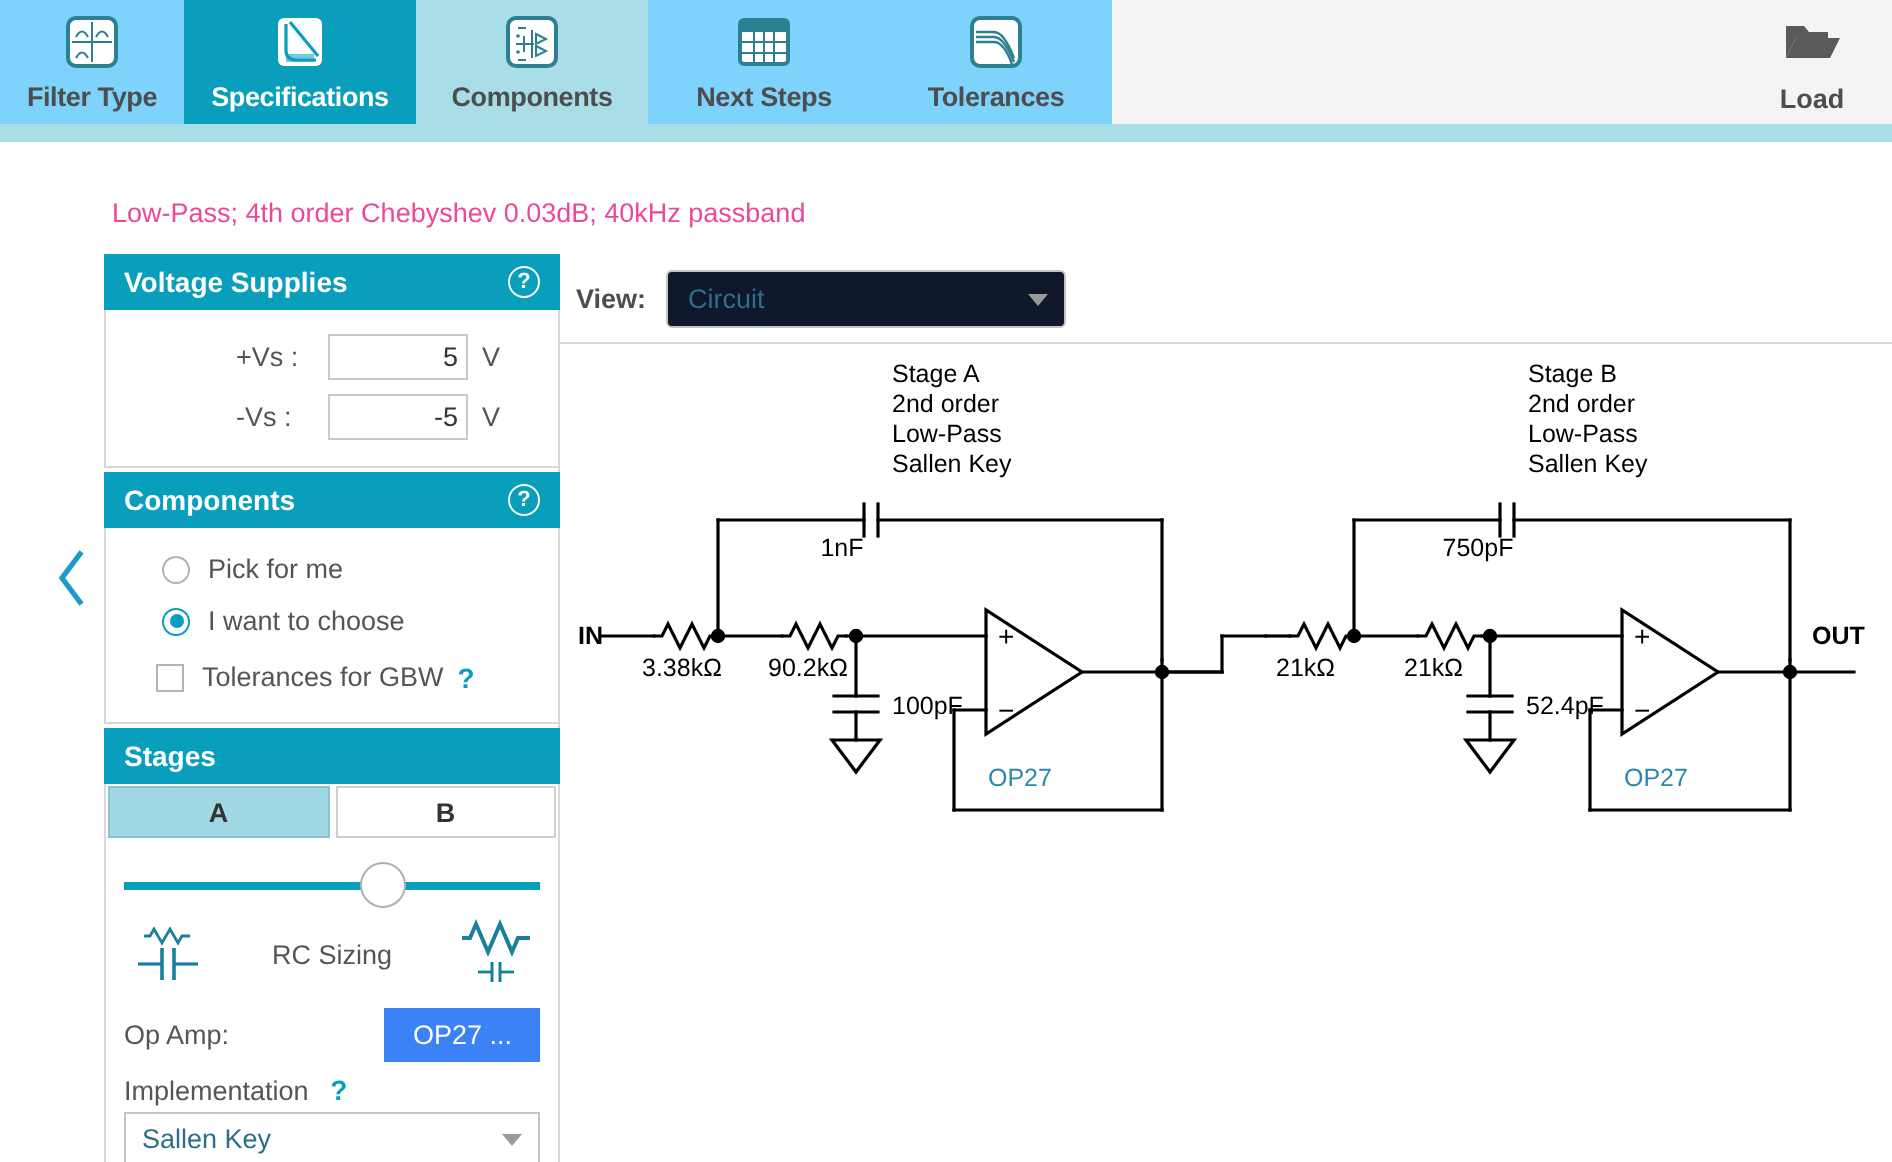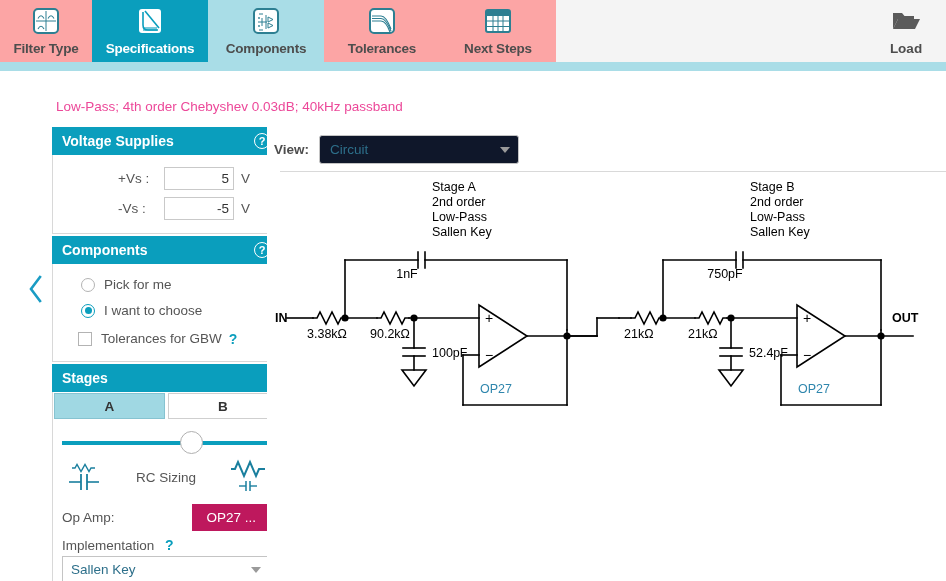--- a/index.html
+++ b/index.html
@@ -21,21 +21,21 @@
   }
   .tabbar-underline {
     position:absolute; left:0; top:62px; width:946px; height:9px;
     background:#a9dde7;
   }
   .tab {
     width:92px; height:62px;
     display:flex; flex-direction:column; align-items:center; justify-content:flex-start;
     padding-top:5px;
     cursor:pointer; user-select:none;
-    background:#fca5a5;
+    background:#7dd3fc;
   }
   .tab.wide { width:116px; }
   .tab .ticon { width:34px; height:34px; display:block; }
   .tab .tlabel {
     font-size:13.5px; font-weight:bold; color:#4d4d4d;
     margin-top:2px; white-space:nowrap; letter-spacing:-0.2px;
   }
   .tab.active { background:#0a9ebd; }
   .tab.active .tlabel { color:#ffffff; }
   .tab.hover { background:#a9dde7; }
@@ -124,38 +124,38 @@
   .slider-knob {
     position:absolute; left:118px; top:0; width:23px; height:23px;
     border-radius:50%; background:#fff; border:1.5px solid #b0b0b0; cursor:pointer;
   }
   .rcrow { display:flex; align-items:center; justify-content:space-between; padding:2px 8px 0 8px; height:42px;gap:20px; }
   .rclabel { font-size:13.5px; color:#555; }
 
   .opamp-row { display:flex; align-items:center; padding:6px 9px 2px 9px; height:36px; }
   .opamp-label { font-size:13.5px; color:#555; flex:1; }
   .opamp-btn {
-    background:#be185d; color:#fff; font-size:13.5px;
+    background:#3b82f6; color:#fff; font-size:13.5px;
     padding:6px 14px; border:none; cursor:pointer;
     font-family:"Liberation Sans", sans-serif;
   }
   .impl-label { font-size:13.5px; color:#555; padding:4px 9px 3px 9px; }
   .impl-select {
     margin:0 9px; height:26px; border:1px solid #c4c4c4; background:#fff;
     display:flex; align-items:center; position:relative; cursor:pointer;
   }
   .impl-select .val { font-size:13.5px; color:#2d6f8a; padding-left:8px; }
   .caret {
     position:absolute; right:8px; top:50%; margin-top:-2px;
     width:0; height:0; border-left:5px solid transparent; border-right:5px solid transparent;
     border-top:6px solid #9a9a9a;
   }
 
   
-  .rightpanel { position:absolute; left:267px; top:127px; width:666px; height:454px; background:#fff; }
+  .rightpanel { position:absolute; left:281px; top:127px; width:666px; height:454px; background:#fff; }
   .viewbar { display:flex; align-items:center; height:44px; padding-left:7px; }
   .viewlabel { font-size:13.5px; font-weight:bold; color:#4d4d4d; margin-right:10px; }
   .viewselect {
     width:200px; height:29px; border:1px solid #c4c4c4; border-radius:3px; background:#0f172a;
     display:flex; align-items:center; position:relative; cursor:pointer;
   }
   .viewselect .val { font-size:13.5px; color:#2d6f8a; padding-left:10px; }
 
   .divider { position:absolute; left:280px; top:171px; width:666px; height:1px; background:#d9d9d9; }
   .vdivider { position:absolute; left:279px; top:127px; width:1px; height:454px; background:#d9d9d9; }
@@ -208,42 +208,42 @@
           <circle cx="10" cy="13" r="0.9" fill="#2d7f92"></circle>
           <circle cx="10" cy="21" r="0.9" fill="#2d7f92"></circle>
         </svg>
       </span>
       <span class="tlabel">Components</span>
     </div>
 
     <div class="tab wide">
       <span class="ticon">
         <svg width="34" height="34" viewBox="0 0 34 34">
-          <rect x="5" y="4" width="24" height="24" rx="4" fill="#fff" stroke="#2d7f92" stroke-width="2"></rect>
-          <path d="M7 11 L16 11 Q21 11 26 24" fill="none" stroke="#2d7f92" stroke-width="1.2"></path>
-          <path d="M7 13.5 L16 13.5 Q21 13.5 26 26" fill="none" stroke="#2d7f92" stroke-width="1.2"></path>
-          <path d="M7 16 L16 16 Q21 16 25 27" fill="none" stroke="#2d7f92" stroke-width="1.2"></path>
-        </svg>
-      </span>
-      <span class="tlabel">Tolerances</span>
-    </div>
-
-    <div class="tab wide">
-      <span class="ticon">
-        <svg width="34" height="34" viewBox="0 0 34 34">
           <rect x="5" y="5" width="24" height="22" rx="2" fill="#fff" stroke="#2d7f92" stroke-width="2"></rect>
           <rect x="6" y="6" width="22" height="5" fill="#2d7f92"></rect>
           <line x1="12" y1="11" x2="12" y2="27" stroke="#2d7f92" stroke-width="1"></line>
           <line x1="17" y1="11" x2="17" y2="27" stroke="#2d7f92" stroke-width="1"></line>
           <line x1="22" y1="11" x2="22" y2="27" stroke="#2d7f92" stroke-width="1"></line>
           <line x1="6" y1="16" x2="28" y2="16" stroke="#2d7f92" stroke-width="1"></line>
           <line x1="6" y1="21.5" x2="28" y2="21.5" stroke="#2d7f92" stroke-width="1"></line>
         </svg>
       </span>
       <span class="tlabel">Next Steps</span>
+    </div>
+
+    <div class="tab wide">
+      <span class="ticon">
+        <svg width="34" height="34" viewBox="0 0 34 34">
+          <rect x="5" y="4" width="24" height="24" rx="4" fill="#fff" stroke="#2d7f92" stroke-width="2"></rect>
+          <path d="M7 11 L16 11 Q21 11 26 24" fill="none" stroke="#2d7f92" stroke-width="1.2"></path>
+          <path d="M7 13.5 L16 13.5 Q21 13.5 26 26" fill="none" stroke="#2d7f92" stroke-width="1.2"></path>
+          <path d="M7 16 L16 16 Q21 16 25 27" fill="none" stroke="#2d7f92" stroke-width="1.2"></path>
+        </svg>
+      </span>
+      <span class="tlabel">Tolerances</span>
     </div>
 
     <div class="loadbtn">
       <span class="ticon">
         <svg width="32" height="26" viewBox="0 0 32 26">
           <path d="M3 22 L3 6 L12 6 L14.5 9 L24 9 L24 12 L8 12 L3 22 Z" fill="#5a5a5a"></path>
           <path d="M3 22 L8 12 L30 12 L25 22 Z" fill="#5a5a5a"></path>
         </svg>
       </span>
       <span class="tlabel">Load</span>

